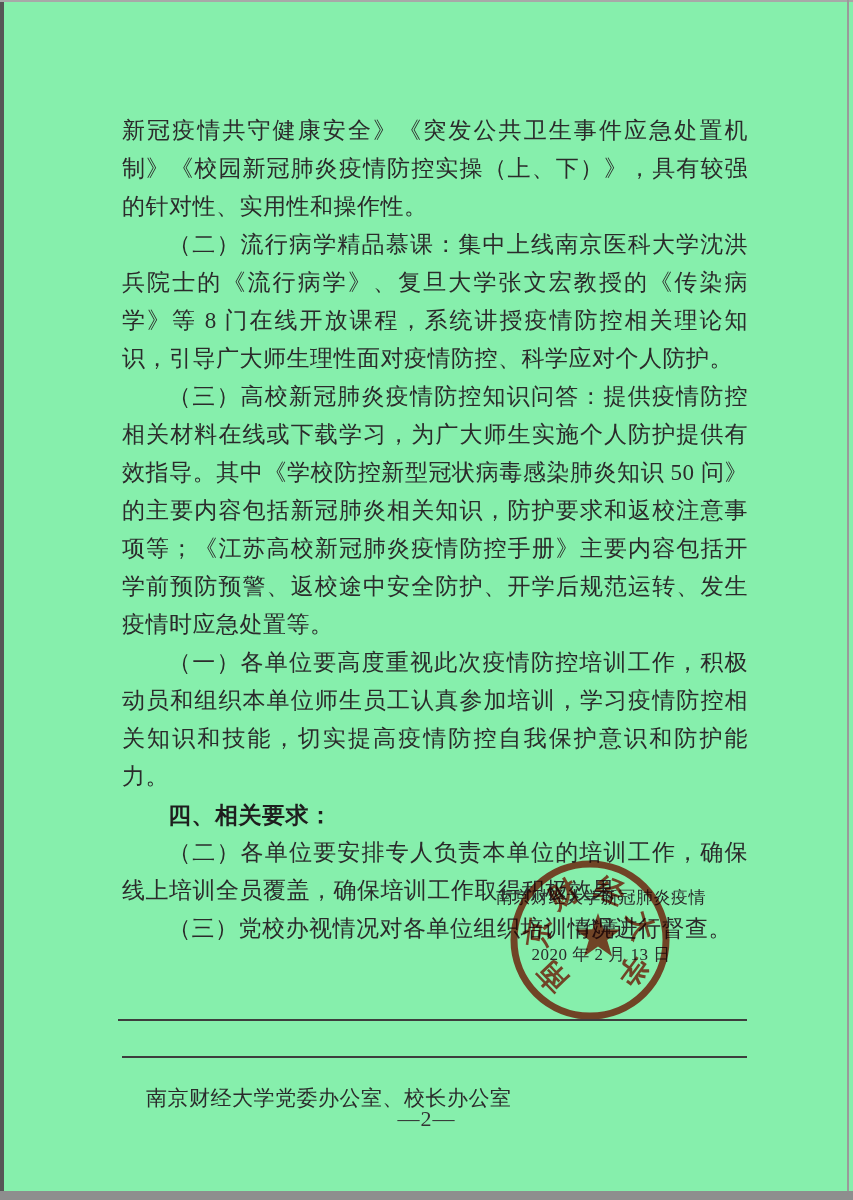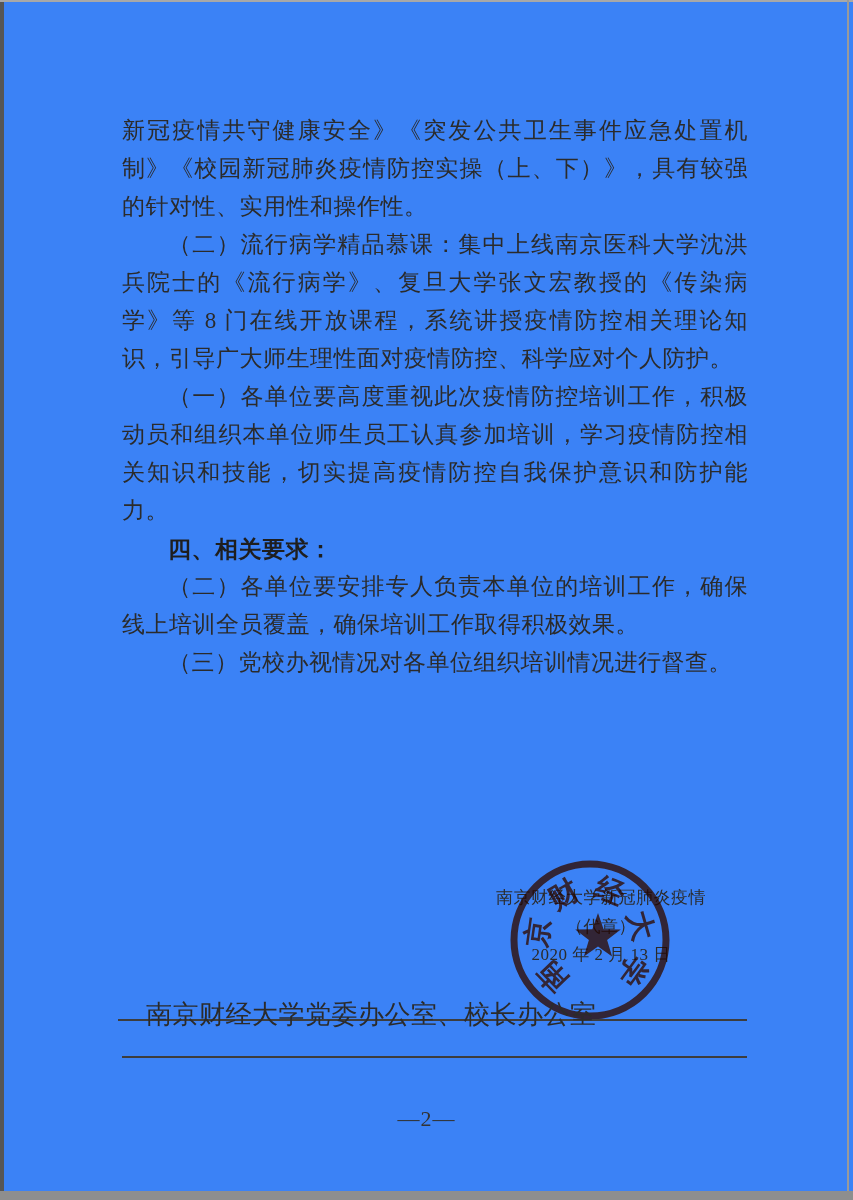--- a/index.html
+++ b/index.html
@@ -4,21 +4,21 @@
 <style>
   html, body {
     margin: 0;
     padding: 0;
     background: #ffffff;
   }
   .scan-page {
     position: relative;
     width: 853px;
     height: 1200px;
-    background: #3b82f6;
+    background: #86efac;
     overflow: hidden;
     font-family: "Liberation Serif", "DejaVu Serif", serif;
     color: #2b2b2b;
   }
   
   .edge-left   { position:absolute; left:0; top:0; width:4px; height:1200px; background:#565656; }
   .edge-top    { position:absolute; left:0; top:0; width:853px; height:2px; background:#a8a8a8; }
   .edge-right  { position:absolute; left:847px; top:0; width:2px; height:1200px; background:#9a9a9a; }
   .edge-bottom { position:absolute; left:0; top:1191px; width:853px; height:9px; background:#8e8e8e; }
 
@@ -66,25 +66,25 @@
     position: absolute;
     left: 118px;
     top: 1019px;
     width: 629px;
     height: 2px;
     background: #3d3d3d;
   }
   .footer-row {
     position: absolute;
     left: 118px;
-    top: 1000px;
+    top: 1083px;
     width: 629px;
     display: flex;
     align-items: flex-start;
-    font-size: 26px;
+    font-size: 21px;
     line-height: 30px;
     letter-spacing: 0.5px;
   }
   .footer-row .issuer { padding-left: 28px; }
   .footer-row .printed { margin-left: auto; padding-right: 6px; }
   .footer-rule-bottom {
     position: absolute;
     left: 122px;
     top: 1056px;
     width: 625px;
@@ -108,20 +108,21 @@
 <div class="scan-page">
 
   <div class="edge-left"></div>
   <div class="edge-top"></div>
   <div class="edge-right"></div>
   <div class="edge-bottom"></div>
 
   <div class="content">
     <p>新冠疫情共守健康安全》《突发公共卫生事件应急处置机制》《校园新冠肺炎疫情防控实操（上、下）》，具有较强的针对性、实用性和操作性。</p>
     <p class="indent">（二）流行病学精品慕课：集中上线南京医科大学沈洪兵院士的《流行病学》、复旦大学张文宏教授的《传染病学》等 8 门在线开放课程，系统讲授疫情防控相关理论知识，引导广大师生理性面对疫情防控、科学应对个人防护。</p>
+    <p class="indent">（三）高校新冠肺炎疫情防控知识问答：提供疫情防控相关材料在线或下载学习，为广大师生实施个人防护提供有效指导。其中《学校防控新型冠状病毒感染肺炎知识 50 问》的主要内容包括新冠肺炎相关知识，防护要求和返校注意事项等；《江苏高校新冠肺炎疫情防控手册》主要内容包括开学前预防预警、返校途中安全防护、开学后规范运转、发生疫情时应急处置等。</p>
     <p class="indent">（一）各单位要高度重视此次疫情防控培训工作，积极动员和组织本单位师生员工认真参加培训，学习疫情防控相关知识和技能，切实提高疫情防控自我保护意识和防护能力。</p>
     <p class="indent heading">四、相关要求：</p>
     <p class="indent">（二）各单位要安排专人负责本单位的培训工作，确保线上培训全员覆盖，确保培训工作取得积极效果。</p>
     <p class="indent">（三）党校办视情况对各单位组织培训情况进行督查。</p>
   </div>
 
   <div class="signature">
     <div>南京财经大学新冠肺炎疫情</div>
     <div>（代章）</div>
     <div>2020 年 2 月 13 日</div>

